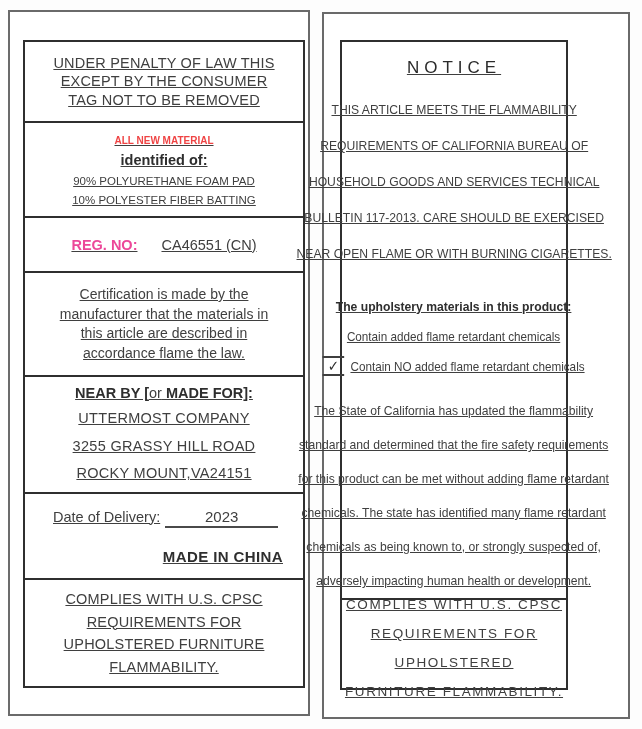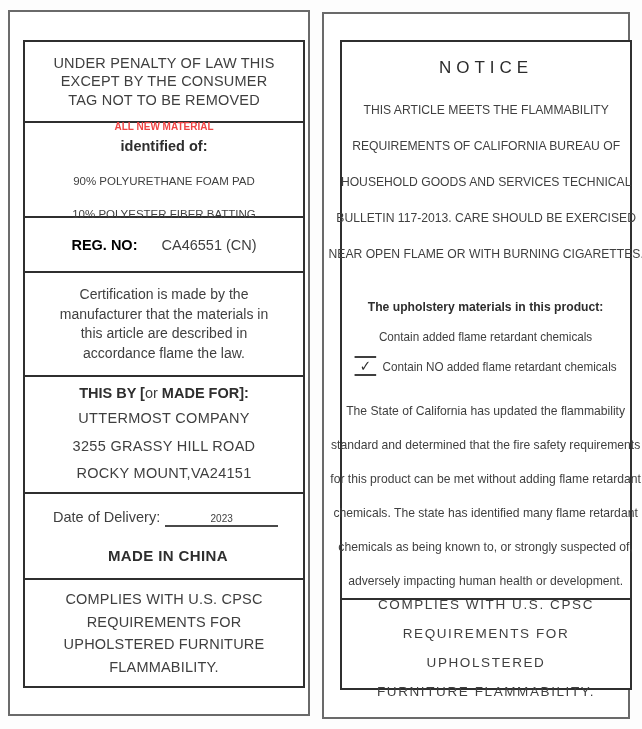--- a/index.html
+++ b/index.html
@@ -7,43 +7,43 @@
     width:642px;height:729px;position:relative;background:#fdfdfd;
     font-family:"Liberation Sans","DejaVu Sans",sans-serif;
     color:#3f3f3f;overflow:hidden;
   }
   .page{position:absolute;background:#ffffff;border:2px solid #6a6a6a;box-sizing:border-box;}
   .page-left{left:8px;top:10px;width:302px;height:706px;}
   .page-right{left:322px;top:12px;width:308px;height:707px;}
   .inner{position:absolute;border:2px solid #2f2f2f;box-sizing:border-box;background:#fff;
          display:flex;flex-direction:column;}
   .inner-left{left:13px;top:28px;width:282px;height:648px;}
-  .inner-right{left:16px;top:26px;width:292px;height:650px;}
+  .inner-right{left:16px;top:26px;width:228px;height:650px;}
   .sec{box-sizing:border-box;display:flex;flex-direction:column;justify-content:center;
-       align-items:center;text-align:center;border-bottom:2px solid #2f2f2f;}
+       align-items:center;text-align:center;border-bottom:2px solid #2f2f2f;text-decoration:underline;}
   .sec:last-child{border-bottom:none;}
   
   .s-penalty{height:81px;font-size:14.5px;line-height:18.5px;letter-spacing:.2px;}
   .s-material{height:95px;}
   .s-material .t1{font-weight:bold;font-size:10px;line-height:20px;color:#ef4444;}
   .s-material .t2{font-weight:bold;font-size:14.5px;line-height:19px;color:#2e2e2e;}
-  .s-material .t3{font-size:11.5px;line-height:15px;margin-top:18px;}
+  .s-material .t3{font-size:11.5px;line-height:15px;margin-top:4px;}
   .s-reg{height:55px;font-size:14.5px;}
-  .s-reg b{color:#000000;margin-right:24px;}
+  .s-reg b{color:#ec4899;margin-right:24px;}
   .s-cert{height:104px;font-size:14px;line-height:19.5px;}
   .s-madeby{height:117px;}
   .s-madeby .hd{font-weight:bold;font-size:14.5px;line-height:24px;color:#2e2e2e;}
   .s-madeby .hd .lt{font-weight:normal;color:#3f3f3f;}
   .s-madeby .ln{font-size:14.5px;line-height:27.5px;letter-spacing:.3px;}
   .s-delivery{height:86px;align-items:flex-start;padding-left:28px;padding-right:14px;}
   .s-delivery .row{font-size:14.5px;white-space:nowrap;}
   .blank-line{display:inline-block;min-width:113px;border-bottom:2px solid #4a4a4a;
-              padding:0 0 1px 0;margin-left:5px;font-size:10px;}
+              padding:0 0 1px 0;margin-left:5px;font-size:15px;}
   .s-delivery .origin{font-weight:bold;font-size:15px;color:#2e2e2e;width:230px;
-                      text-align:center;margin-top:20px;letter-spacing:.4px;}
+                      text-align:right;margin-top:20px;letter-spacing:.4px;}
   .s-cpsc-left{flex:1;font-size:14.5px;line-height:22.5px;letter-spacing:.2px;}
   
   .s-notice-main{flex:1;justify-content:flex-start;padding-top:16px;}
   .notice-title{font-size:17px;letter-spacing:5px;color:#2b2b2b;margin-bottom:14px;}
   .cond{transform:scaleX(0.9);}
   .tb117 .ln{font-size:13.5px;line-height:36px;white-space:nowrap;}
   .uph{margin-top:20px;}
   .uph .hd{font-weight:bold;font-size:13.5px;line-height:30px;color:#2e2e2e;white-space:nowrap;}
   .uph .opt{font-size:13px;line-height:30px;white-space:nowrap;}
   .checkbox{display:inline-block;width:24px;border-top:2px solid #3f3f3f;
@@ -79,21 +79,21 @@
     </div>
 
     <div class="sec s-cert">
       <div>Certification is made by the</div>
       <div>manufacturer that the materials in</div>
       <div>this article are described in</div>
       <div>accordance flame the law.</div>
     </div>
 
     <div class="sec s-madeby">
-      <div class="hd"><span>THIS BY [</span><span class="lt">or</span><span> MADE FOR]:</span></div>
+      <div class="hd"><span>NEAR BY [</span><span class="lt">or</span><span> MADE FOR]:</span></div>
       <div class="ln">UTTERMOST COMPANY</div>
       <div class="ln">3255 GRASSY HILL ROAD</div>
       <div class="ln">ROCKY MOUNT,VA24151</div>
     </div>
 
     <div class="sec s-delivery">
       <div class="row">
         <span>Date of Delivery:</span><span class="blank-line">2023</span>
       </div>
       <div class="origin">MADE IN CHINA</div>

